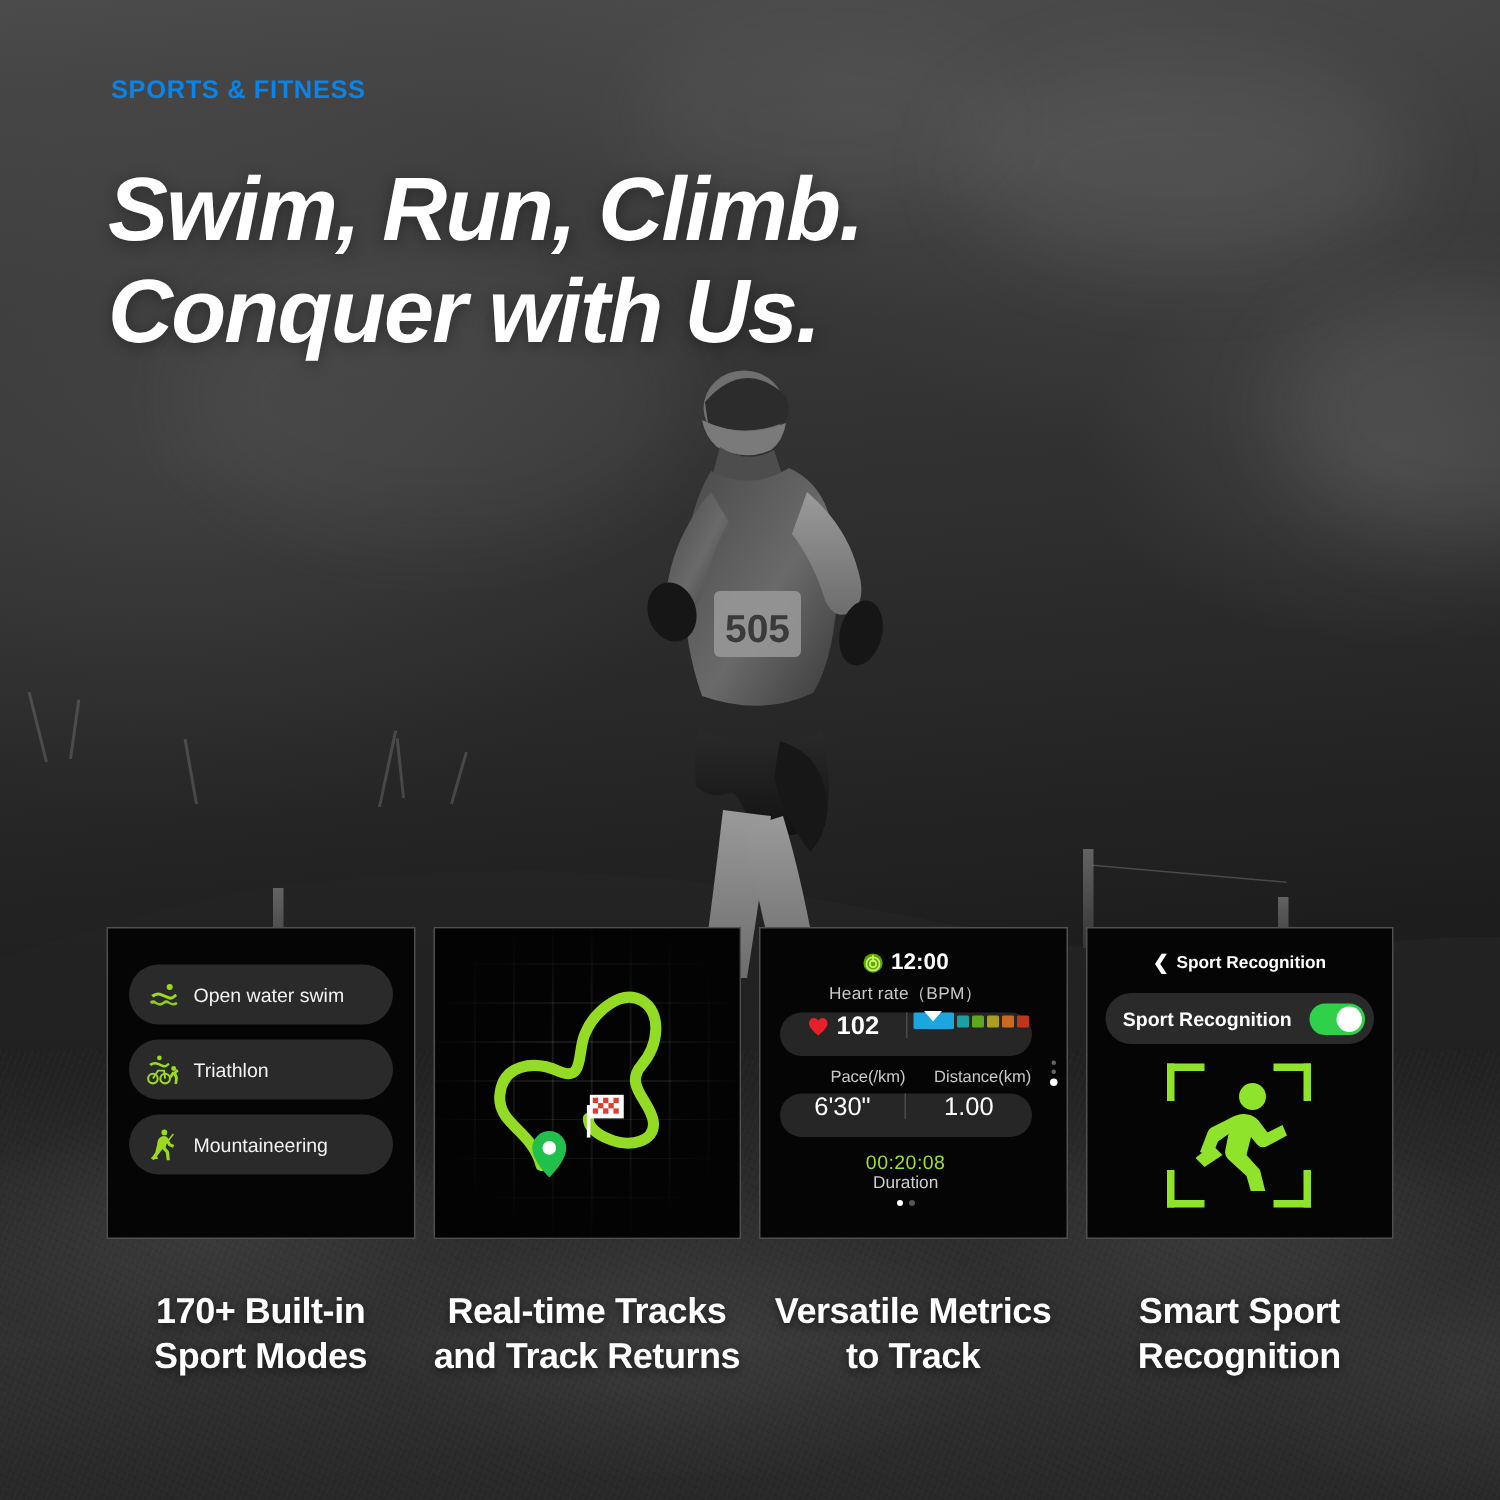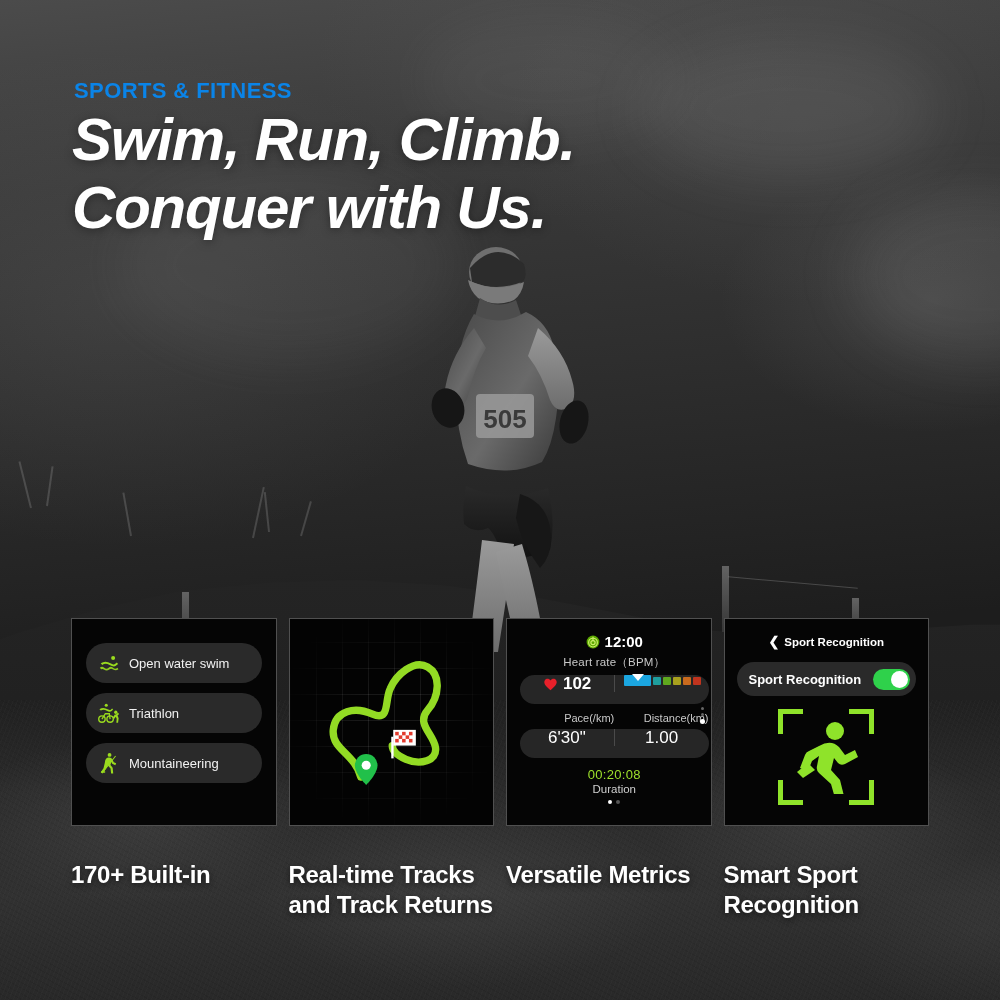--- a/index.html
+++ b/index.html
@@ -93,26 +93,25 @@
 
   
   .runner { position: absolute; left: 370px; top: 232px; width: 300px; height: 420px; }
   .runner svg { width: 100%; height: 100%; display: block; }
 
   
   .eyebrow {
     position: absolute;
     left: 74px;
     top: 50px;
-    font-size: 22px;
+    font-size: 17px;
     font-weight: bold;
     letter-spacing: .4px;
     color: #0a84e8;
     font-family: "Liberation Sans", sans-serif;
-    margin-top: 28px;
   }
   .headline {
     position: absolute;
     left: 72px;
     top: 106px;
     width: 740px;
     color: #ffffff;
     font-size: 60px;
     line-height: 1.13;
     font-weight: bold;
@@ -168,21 +167,21 @@
     position: absolute; inset: 0;
     background-image:
       repeating-linear-gradient(90deg, rgba(255,255,255,.085) 0px, rgba(255,255,255,.085) 1px, rgba(0,0,0,0) 1px, rgba(0,0,0,0) 26px),
       repeating-linear-gradient(0deg, rgba(255,255,255,.085) 0px, rgba(255,255,255,.085) 1px, rgba(0,0,0,0) 1px, rgba(0,0,0,0) 26px);
     -webkit-mask-image: radial-gradient(ellipse 58% 58% at 50% 48%, #000 30%, rgba(0,0,0,.25) 75%, rgba(0,0,0,0) 100%);
             mask-image: radial-gradient(ellipse 58% 58% at 50% 48%, #000 30%, rgba(0,0,0,.25) 75%, rgba(0,0,0,0) 100%);
   }
   .map svg { position: absolute; inset: 0; width: 100%; height: 100%; }
 
   
-  .metrics { padding: 14px 2px 0 13px; text-align: center; }
+  .metrics { padding: 14px 23px 0 13px; text-align: center; }
   .m-clock {
     display: flex; align-items: center; justify-content: center; gap: 5px;
     color: #ffffff; font-size: 15px; font-weight: bold;
   }
   .m-clock .gps { width: 14px; height: 14px; }
   .m-sublabel {
     margin-top: 5px;
     color: #c9c9c9;
     font-size: 11.5px;
     letter-spacing: .2px;
@@ -282,20 +281,21 @@
   .captions {
     position: absolute;
     left: 71px;
     top: 860px;
     width: 858px;
     display: flex;
     gap: 12px;
   }
   .caption {
     width: 207px;
+    text-align: center;
     color: #ffffff;
     font-size: 24px;
     font-weight: bold;
     line-height: 1.26;
     letter-spacing: -.3px;
     font-family: "Liberation Sans", sans-serif;
     text-shadow: 0 2px 6px rgba(0,0,0,.55);
   }
 </style>
 </head>
@@ -553,27 +553,29 @@
           </svg>
         </div>
       </div>
     </div>
 
   </div>
 
   <div class="captions">
     <div class="caption">
       <div>170+ Built-in</div>
+      <div>Sport Modes</div>
     </div>
     <div class="caption">
       <div>Real-time Tracks</div>
       <div>and Track Returns</div>
     </div>
     <div class="caption">
       <div>Versatile Metrics</div>
+      <div>to Track</div>
     </div>
     <div class="caption">
       <div>Smart Sport</div>
       <div>Recognition</div>
     </div>
   </div>
 
 </div>
 
 </body></html>

